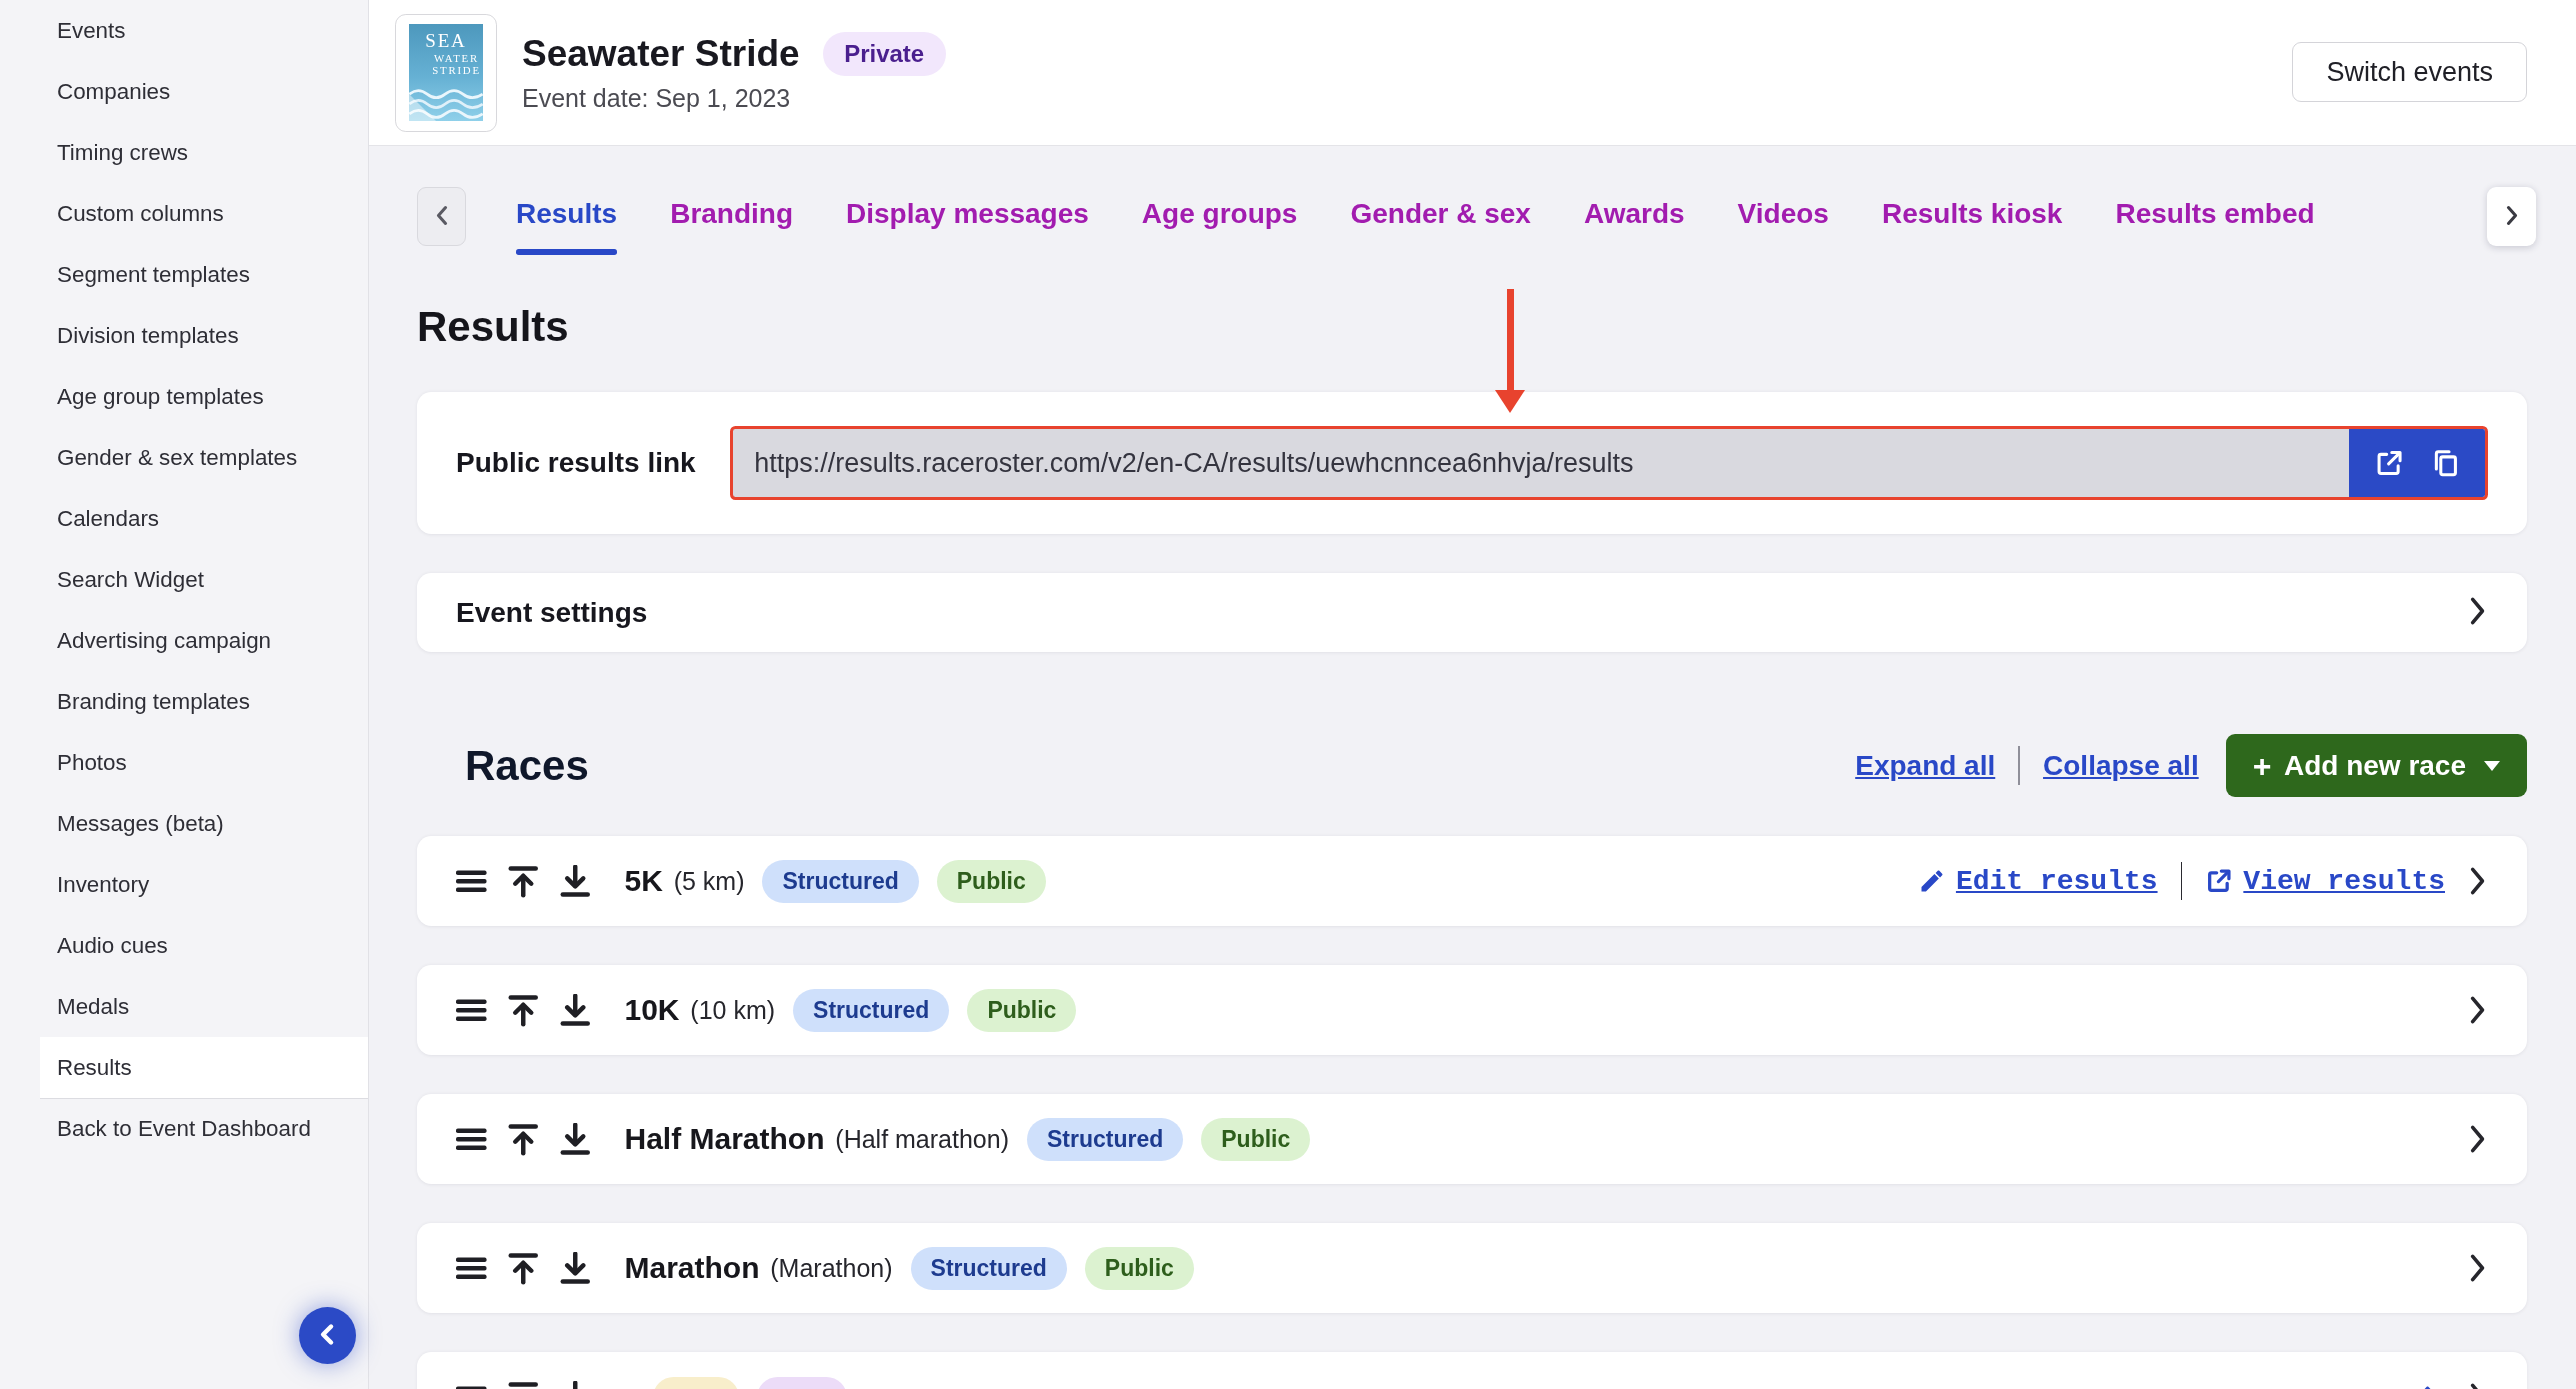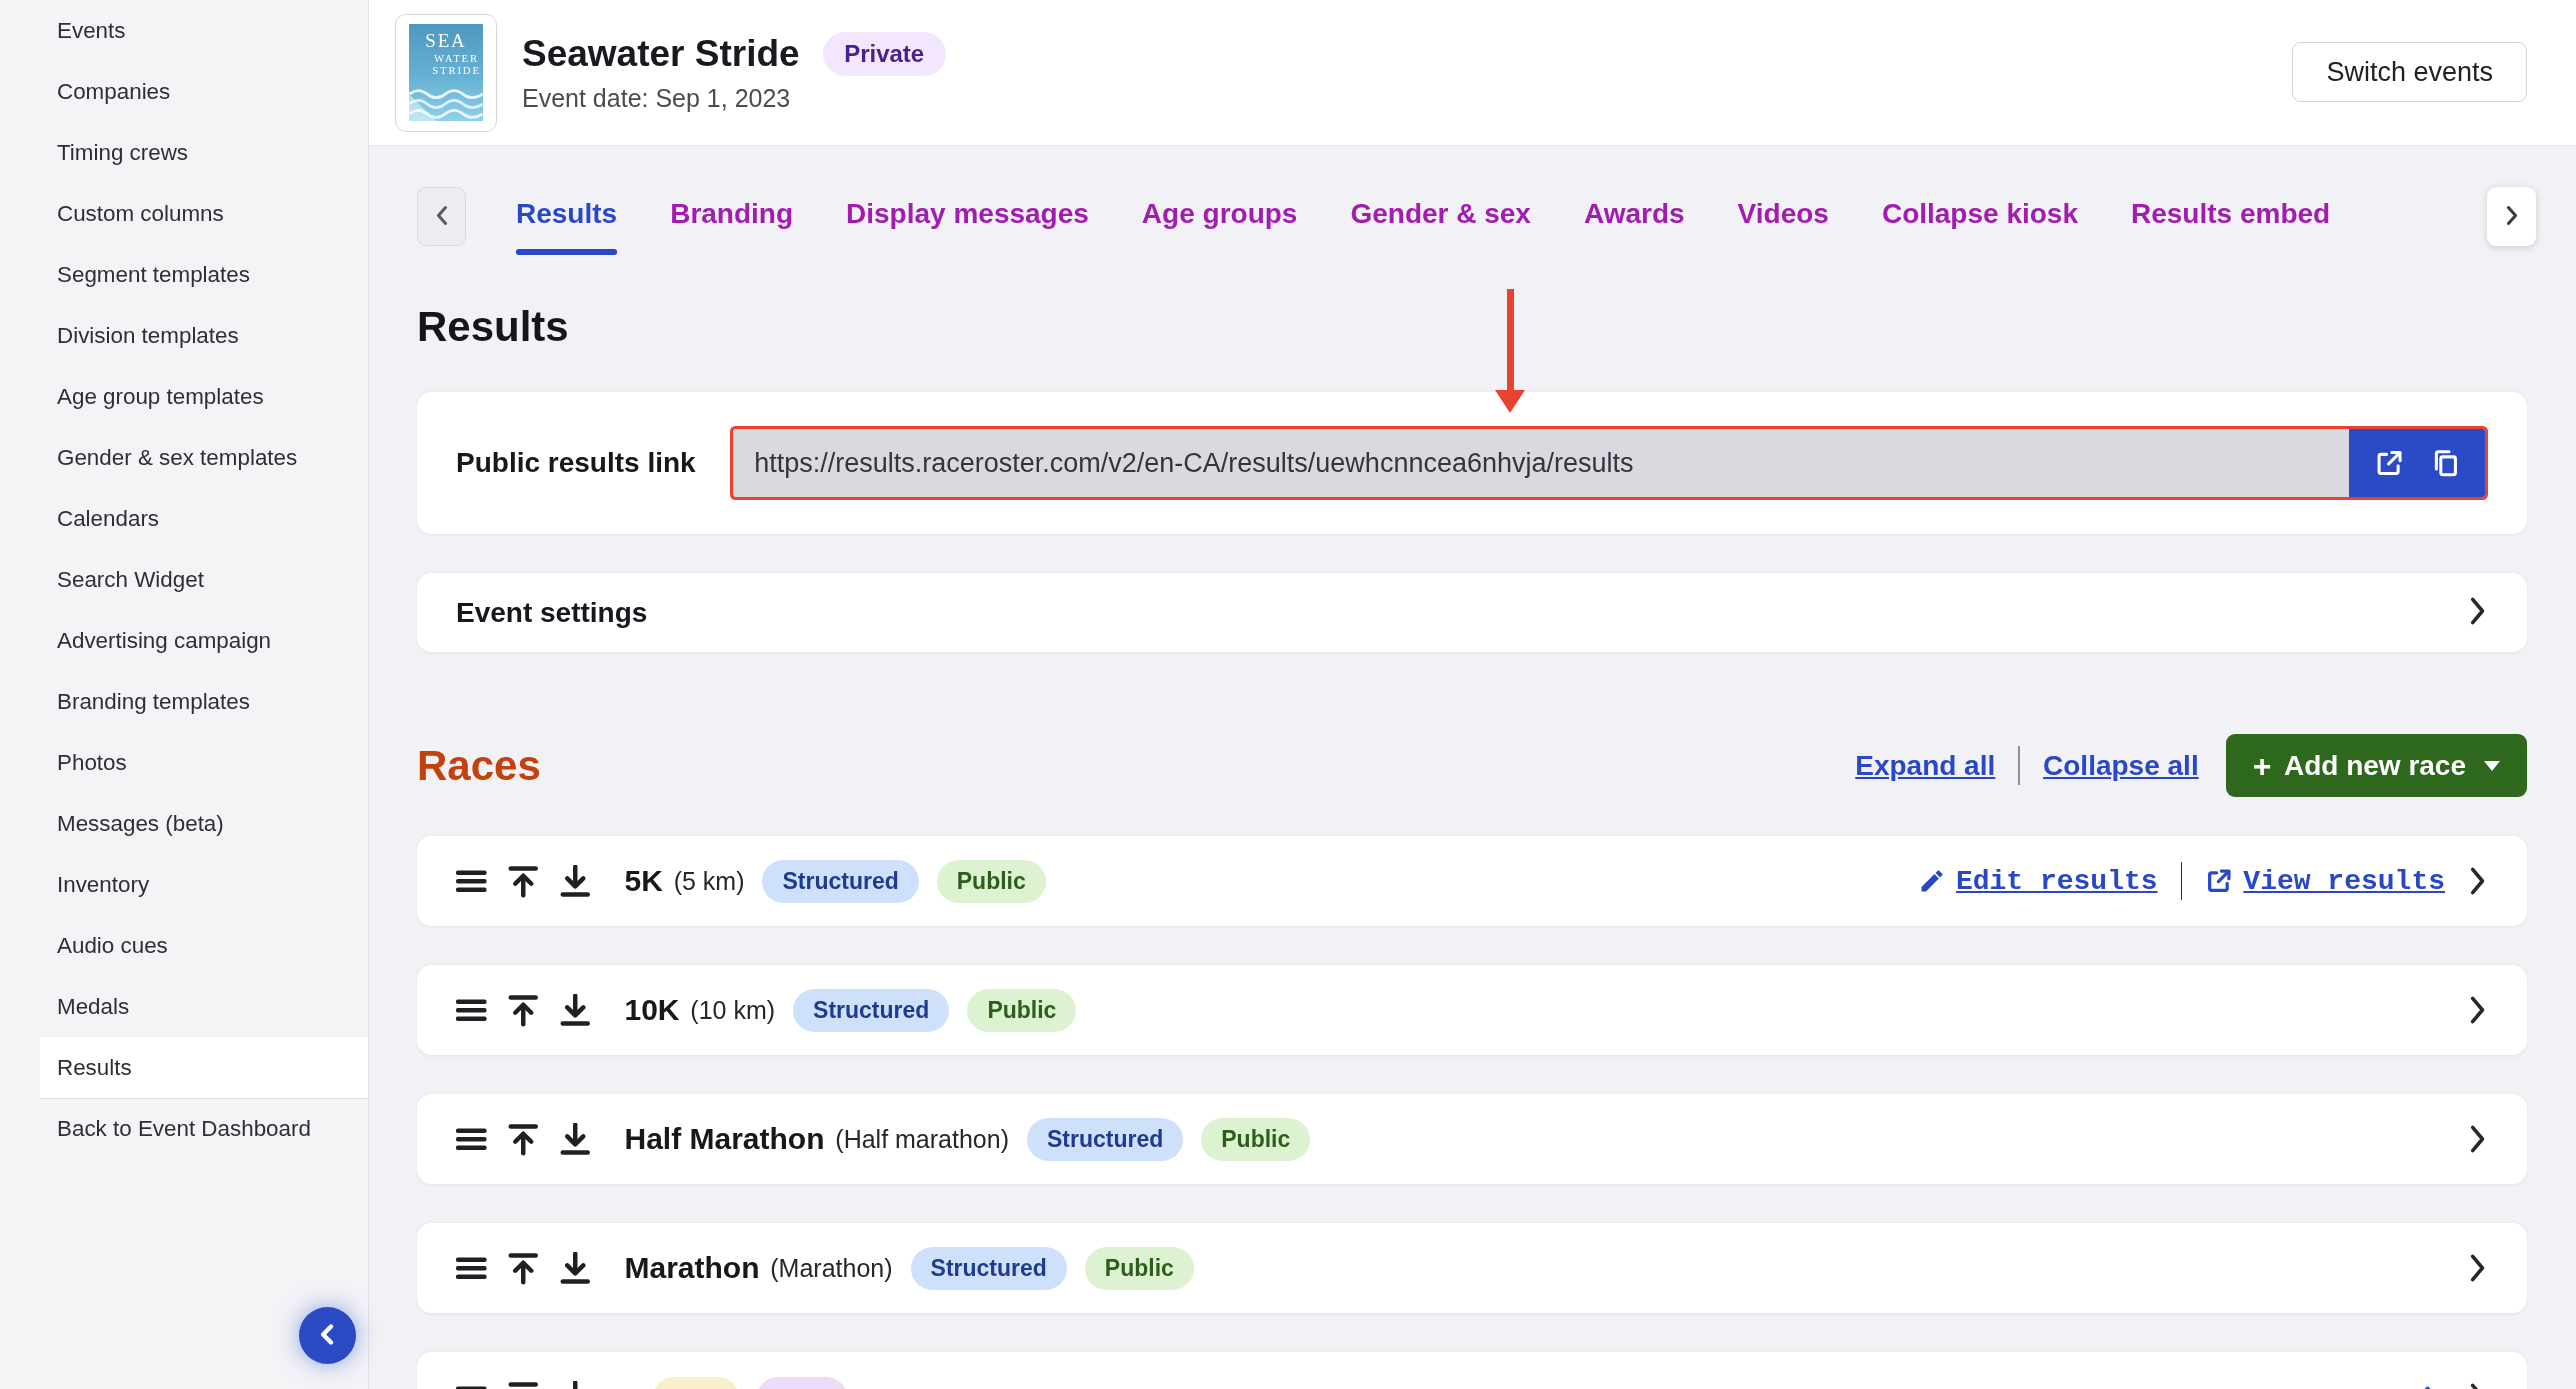--- a/index.html
+++ b/index.html
@@ -113,21 +113,21 @@
     border-left:15.3px solid transparent; border-right:15.3px solid transparent;
     border-top:23px solid var(--highlight-red,#e8432e);
   }
   .settings-card {
     margin-top:39px; height:79px; display:flex; align-items:center;
     justify-content:space-between; padding:0 39px; cursor:pointer;
   }
   .settings-label { font-size:28px; font-weight:600; color:#17171e; }
   
   .races-header { display:flex; align-items:center; margin:82px 49px 0 48px; height:63px; }
-  .races-title { font-size:42px; font-weight:700; color:#c2410c; margin-right:auto; }
+  .races-title { font-size:42px; font-weight:700; color:#0f172a; margin-right:auto;margin-left:48px; }
   .text-link {
     font-size:28px; font-weight:600; color:var(--link-blue,#2948c7);
     text-decoration:underline; cursor:pointer; white-space:nowrap;
   }
   .races-header .sep { width:1.8px; height:39px; background:#8f8f99; margin:0 23px; }
   .add-race-btn {
     margin-left:27px; height:63px; padding:0 27px; border:none; border-radius:9px;
     background:var(--green,#2e681c); color:#fff; font-size:28px; font-weight:600;
     font-family:inherit; display:flex; align-items:center; gap:12.6px; cursor:pointer;
   }
@@ -223,21 +223,21 @@
       </span>
     </div>
     <div class="tabs" id="tabs">
         <div class="tab active">Results</div>
         <div class="tab">Branding</div>
         <div class="tab">Display messages</div>
         <div class="tab">Age groups</div>
         <div class="tab">Gender &amp; sex</div>
         <div class="tab">Awards</div>
         <div class="tab">Videos</div>
-        <div class="tab">Collapse kiosk</div>
+        <div class="tab">Results kiosk</div>
         <div class="tab">Results embed</div>
       </div>
     <div class="tab-scroll right">
       <span>
         <svg width="16" height="23" viewBox="0 0 18 26">
             <polyline points="5,4 13,13 5,22" fill="none" stroke="#3a3a42" stroke-width="3.5" stroke-linecap="round" stroke-linejoin="round"></polyline>
           </svg>
       </span>
     </div>
   </div>

